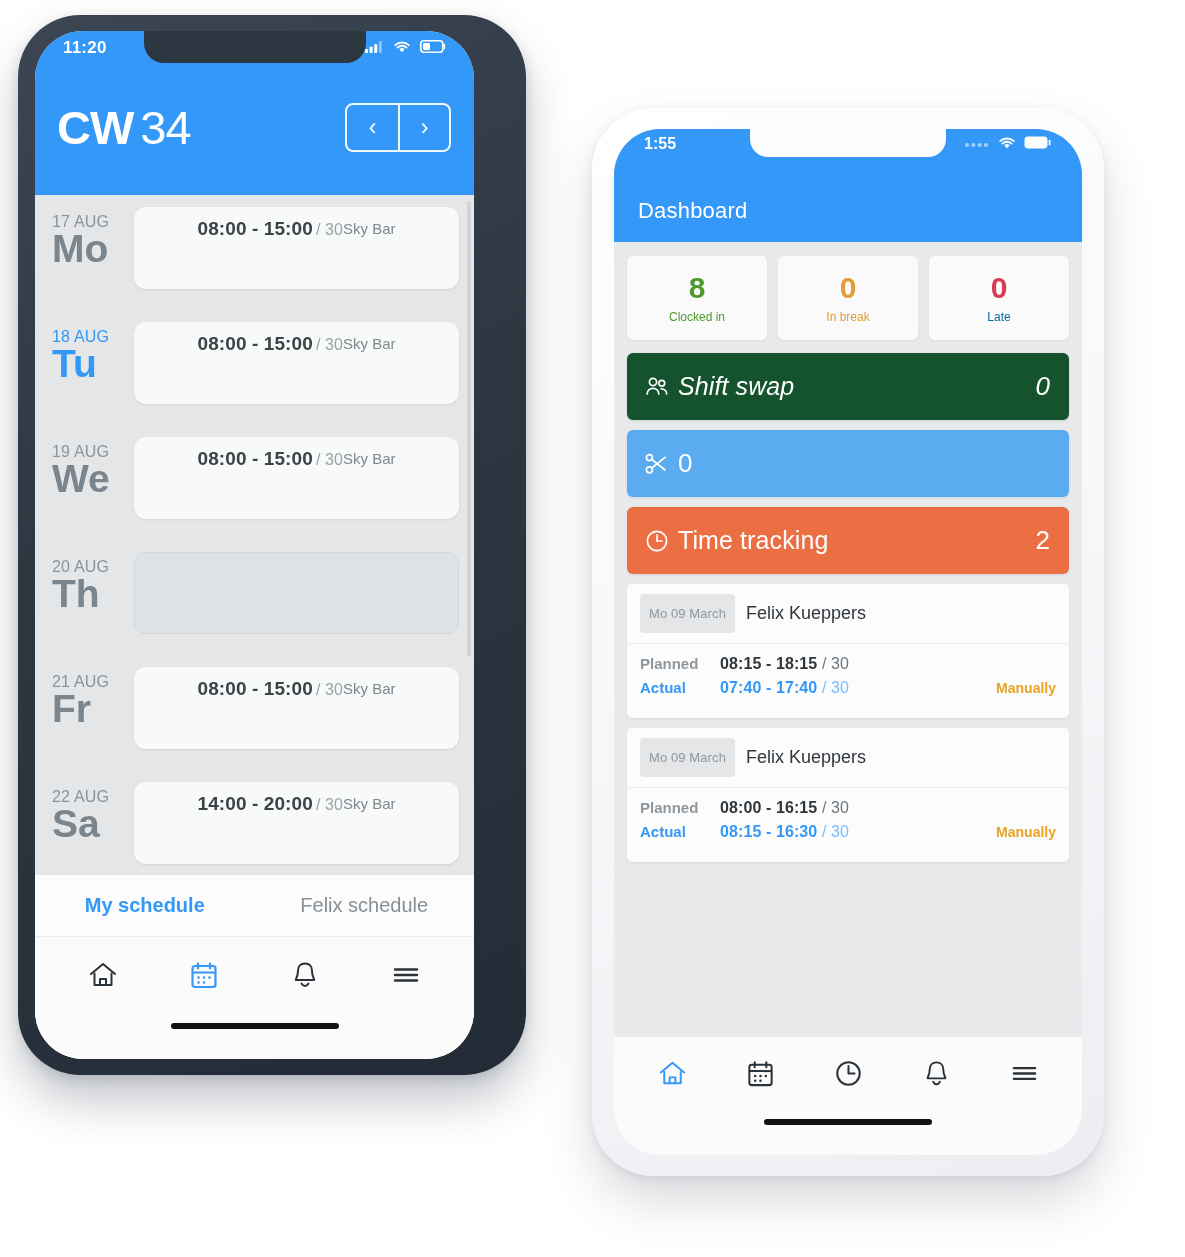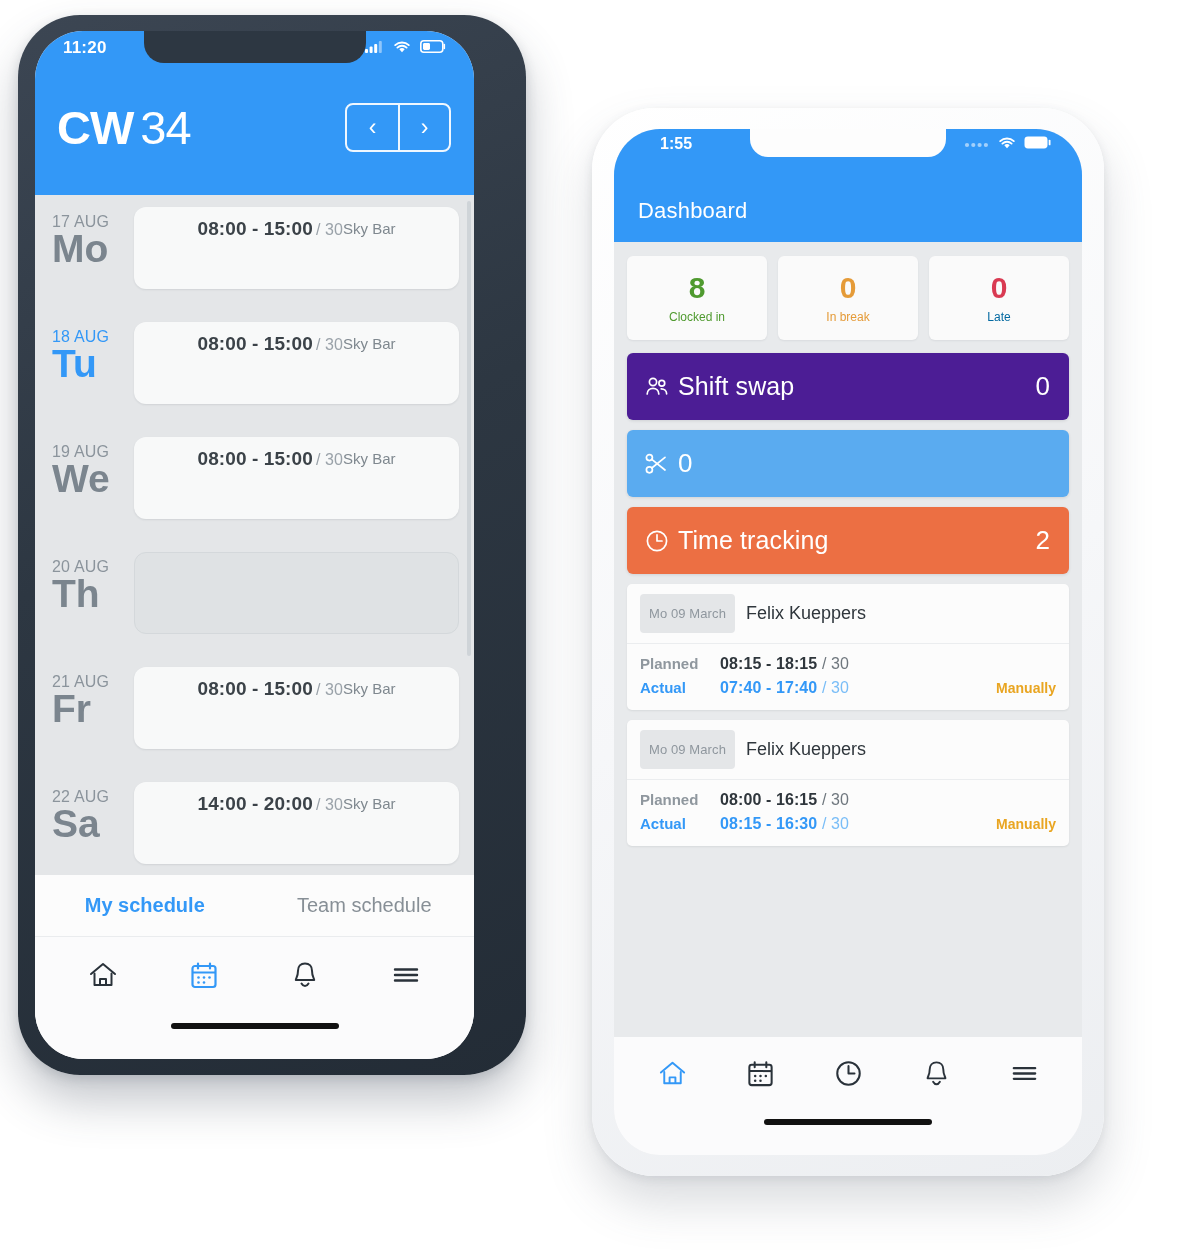--- a/index.html
+++ b/index.html
@@ -142,21 +142,21 @@
   }
   .p2-header {
     position: relative; background: #3398f7; height: 113px; flex: 0 0 auto;
   }
   .p2-notch {
     position: absolute; left: 50%; transform: translateX(-50%); top: -2px;
     width: 196px; height: 30px; background: #fdfdfd;
     border-bottom-left-radius: 18px; border-bottom-right-radius: 18px;
   }
   .p2-status {
-    position: absolute; top: 0; left: 16px; right: 0; height: 30px;
+    position: absolute; top: 0; left: 0; right: 0; height: 30px;
     display: flex; align-items: center; justify-content: space-between;
     padding: 0 30px; color: #fff; gap: 12px;
   }
   .p2-status .clock { font-size: 16px; font-weight: bold; }
   .p2-status .icons { display: flex; align-items: center; gap: 8px; }
   .p2-title {
     position: absolute; left: 24px; bottom: 18px;
     color: #fff; font-size: 22px; font-weight: normal; letter-spacing: .2px;
   }
 
@@ -189,21 +189,21 @@
   }
   .entry-head {
     display: flex; align-items: center; gap: 11px;
     padding: 10px 13px; border-bottom: 1px solid #ebedef;
   }
   .entry-badge {
     background: #e4e6e8; color: #8f979e; font-size: 13px;
     padding: 12px 9px; border-radius: 4px; letter-spacing: .1px;
   }
   .entry-name { font-size: 18px; color: #2f363c; }
-  .entry-body { padding: 8px 13px 10px 13px; }
+  .entry-body { padding: 8px 13px 18px 13px; }
   .entry-line { display: flex; align-items: baseline; padding: 3px 0; }
   .entry-key { width: 80px; flex: 0 0 80px; font-size: 15px; font-weight: bold; }
   .entry-key.planned { color: #8f979e; }
   .entry-key.actual { color: #3398f7; }
   .entry-val { flex: 1 1 auto; font-size: 16px; font-weight: bold; letter-spacing: .1px; }
   .entry-val.planned { color: #2f363c; }
   .entry-val.planned .sl { color: #6f777e; font-weight: normal; }
   .entry-val.actual { color: #3398f7; }
   .entry-val.actual .sl { color: #79bdf7; font-weight: normal; }
   .entry-tag { font-size: 14px; font-weight: bold; color: #e9a521; }
@@ -319,21 +319,21 @@
             </div>
             <div class="sched-card">
               <div class="sched-time"><span>14:00 - 20:00</span><span class="brk">/ 30</span></div>
               <div class="sched-loc">Sky Bar</div>
             </div>
           </div>
         </div>
 
       <div class="p1-tabs">
         <div class="p1-tab active">My schedule</div>
-        <div class="p1-tab">Team schedule</div>
+        <div class="p1-tab">Felix schedule</div>
       </div>
 
       <div class="p1-navbar">
         <span class="navicon">
           <svg width="32" height="32" viewBox="0 0 32 32">
               <path d="M4 15 16 5l12 10" stroke="#2a323a" stroke-width="2" fill="none" stroke-linecap="round" stroke-linejoin="round"></path>
               <path d="M7.5 14.5V26h17V14.5" stroke="#2a323a" stroke-width="2" fill="none" stroke-linecap="round" stroke-linejoin="round"></path>
               <path d="M13 26v-6h6v6" stroke="#2a323a" stroke-width="2" fill="none" stroke-linejoin="round"></path>
             </svg>
         </span>
@@ -413,21 +413,21 @@
               <div class="stat-num" style="color:#e59b38">0</div>
               <div class="stat-lbl" style="color:#e59b38">In break</div>
             </div>
             <div class="stat-card">
               <div class="stat-num" style="color:#d93a52">0</div>
               <div class="stat-lbl" style="color:#0369a1">Late</div>
             </div>
           </div>
 
         <div class="action-list" id="action-list">
-            <div class="action-row" style="background: #4c1d95;">
+            <div class="action-row" style="background: #14532d; font-style: italic;">
               <span class="action-ico">
                 <svg width="26" height="26" viewBox="0 0 26 26">
                   <circle cx="9" cy="8" r="3.6" stroke="#fff" stroke-width="1.7" fill="none"></circle>
                   <circle cx="17.8" cy="9.2" r="2.9" stroke="#fff" stroke-width="1.7" fill="none"></circle>
                   <path d="M3.2 20c0-3.4 2.6-5.6 5.8-5.6s5.8 2.2 5.8 5.6" stroke="#fff" stroke-width="1.7" fill="none" stroke-linecap="round"></path>
                   <path d="M17.2 14.8c3 0 5.4 2 5.4 5" stroke="#fff" stroke-width="1.7" fill="none" stroke-linecap="round"></path>
                 </svg>
               </span>
               <span class="action-lbl">Shift swap</span>
               <span class="action-cnt">0</span>

